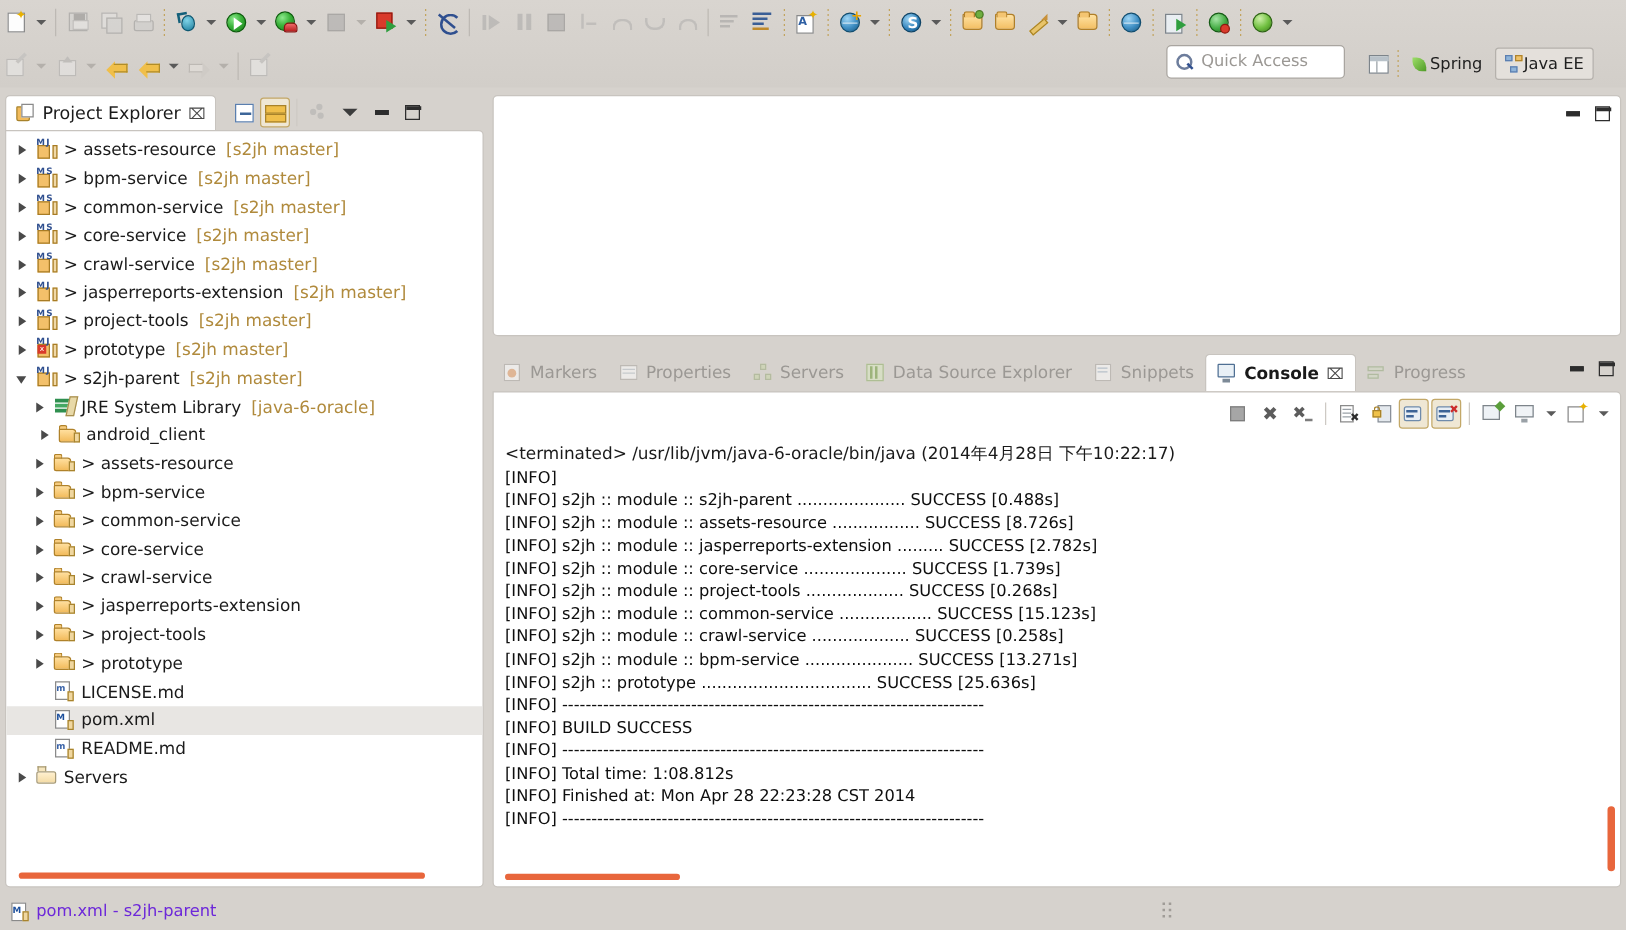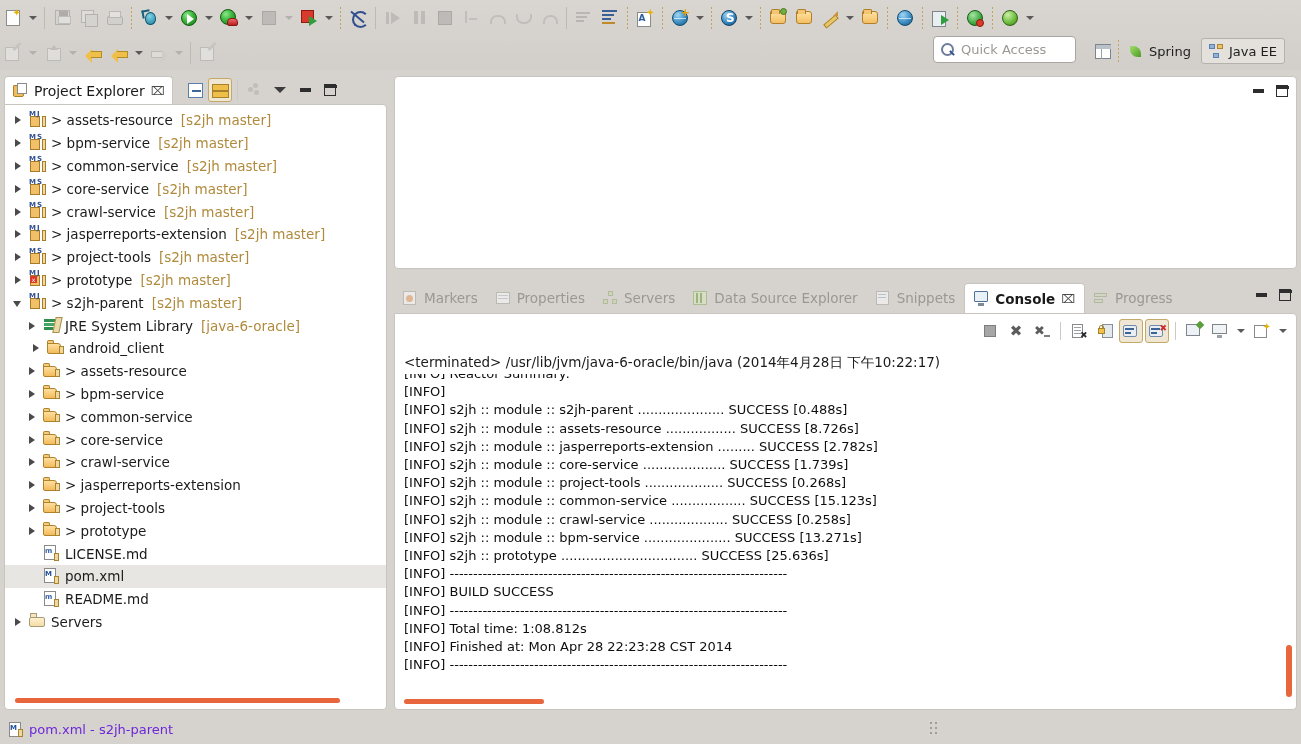--- a/index.html
+++ b/index.html
@@ -201,21 +201,21 @@
     background: #ffffff; border: 1px solid #a9a5a0; border-radius: 4px;
     display: flex; align-items: center; padding: 0 6px; gap: 5px;
   }
   .quick-access .qa-text { color: #9b9894; font-size: 13px; }
 
   .perspective-bar {
     position: absolute; left: 1090px; top: 34px; height: 34px;
     display: flex; align-items: center; gap: 2px;
   }
   .persp-btn {
-    display: flex; align-items: center; gap: 5px; height: 26px; padding: 0 7px;
+    display: flex; align-items: center; gap: 0; height: 26px; padding: 0 7px;
     font-size: 13px; color: #1f1f1f; border: 1px solid transparent; border-radius: 3px;
   }
   .persp-btn.active { background: #e4e0db; border-color: #b5b1ac; }
   .persp-open { width: 26px; height: 26px; display:flex; align-items:center; justify-content:center; }
   .vsep-dots { width:1px;height:22px; background: repeating-linear-gradient(to bottom,#c2a45f 0 2px, transparent 2px 4px); }
 
   
   .ic-leaf { width:15px;height:15px; }
   .ic-leaf:before {
     content:''; position:absolute; left:1px; top:2px; width:11px;height:11px;
@@ -1087,21 +1087,20 @@
               <span class="pg"></span>
               <span class="st">✦</span>
             </span>
           </div>
         <div class="tb-arrow">
             <i></i>
           </div>
       </div>
       <div class="cons-head">&lt;terminated&gt; /usr/lib/jvm/java-6-oracle/bin/java (2014年4月28日 下午10:22:17)</div>
       <div class="cons-out" id="console-output">
-          <div class="cons-line clipped">[INFO] Reactor Summary:</div>
           <div class="cons-line">[INFO] </div>
           <div class="cons-line">[INFO] s2jh :: module :: s2jh-parent ..................... SUCCESS [0.488s]</div>
           <div class="cons-line">[INFO] s2jh :: module :: assets-resource ................. SUCCESS [8.726s]</div>
           <div class="cons-line">[INFO] s2jh :: module :: jasperreports-extension ......... SUCCESS [2.782s]</div>
           <div class="cons-line">[INFO] s2jh :: module :: core-service .................... SUCCESS [1.739s]</div>
           <div class="cons-line">[INFO] s2jh :: module :: project-tools ................... SUCCESS [0.268s]</div>
           <div class="cons-line">[INFO] s2jh :: module :: common-service .................. SUCCESS [15.123s]</div>
           <div class="cons-line">[INFO] s2jh :: module :: crawl-service ................... SUCCESS [0.258s]</div>
           <div class="cons-line">[INFO] s2jh :: module :: bpm-service ..................... SUCCESS [13.271s]</div>
           <div class="cons-line">[INFO] s2jh :: prototype ................................. SUCCESS [25.636s]</div>

